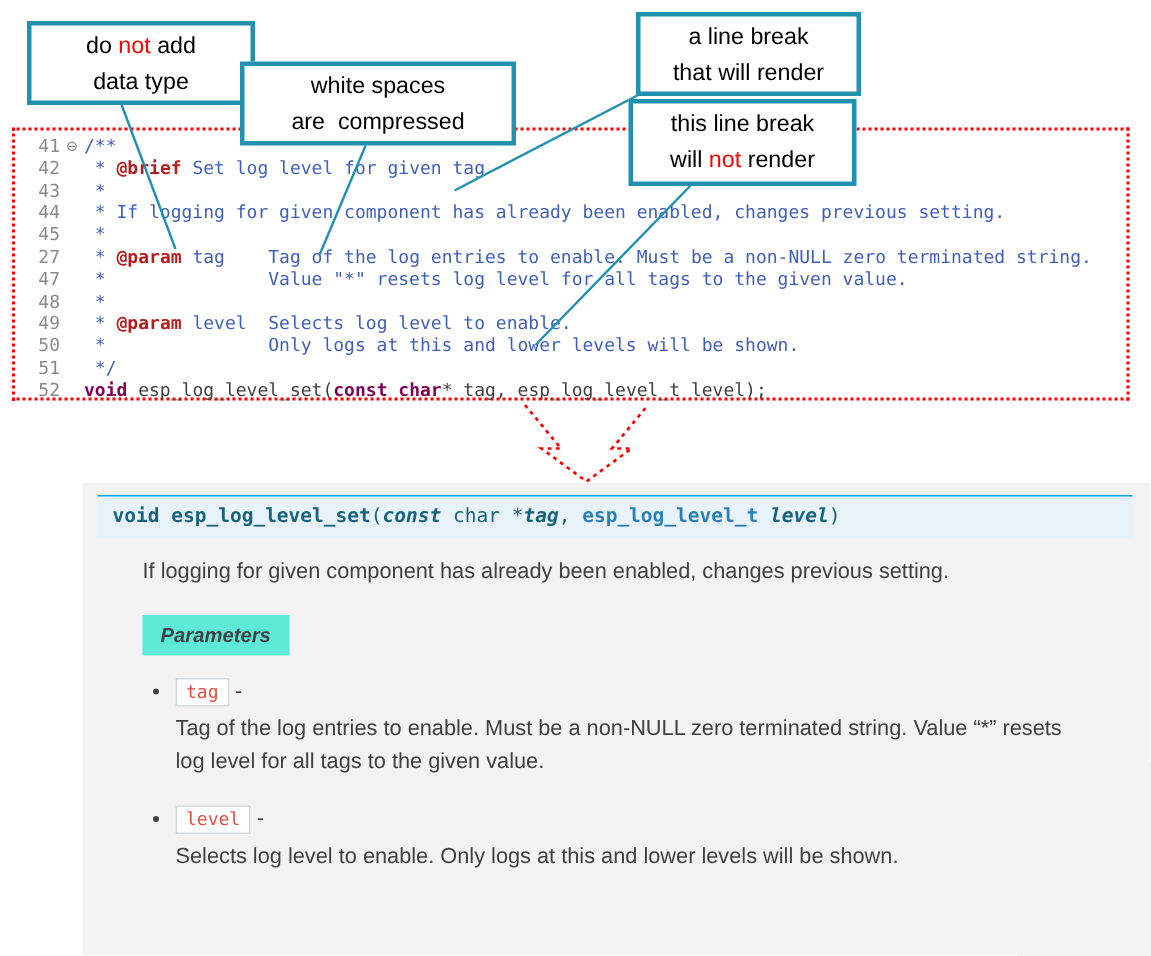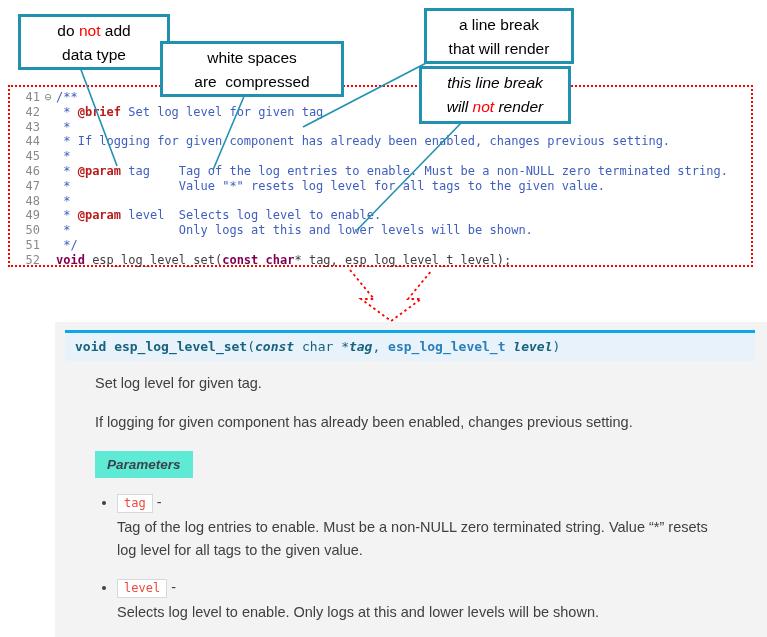--- a/index.html
+++ b/index.html
@@ -16,21 +16,21 @@
   .callout {
     position:absolute; z-index:4; background:#ffffff;
     border:3px solid #2191b0; text-align:center;
     font-size:15.5px; color:#000; padding-top:2px;
   }
   .c-line { line-height:24px; white-space:pre-wrap; }
   .c-red { color:#ff0000; }
   #callout-0 { left:18px;  top:14px; width:152px; height:56px; }
   #callout-1 { left:160px; top:41px; width:184px; height:56px; }
   #callout-2 { left:424px; top:8px;  width:150px; height:56px; }
-  #callout-3 { left:419px; top:66px; width:152px; height:58px;font-style:italic; }
+  #callout-3 { left:419px; top:66px; width:152px; height:58px; }
 
   
   .red-box {
     position:absolute; left:8px; top:85px; width:745px; height:182px;
     border:2px dotted #ff0000; z-index:1;
   }
 
   
   .code {
     position:absolute; left:14px; top:90px; z-index:2;
@@ -44,21 +44,21 @@
   .tok-tag { color:#b91c1c; font-weight:bold; }
   .tok-kw  { color:#7f0055; font-weight:bold; }
   .tok-pln { color:#404040; }
 
   
   .doc-panel {
     position:absolute; left:55px; top:322px; width:712px; height:315px;
     background:#f3f3f3; color:#404040; z-index:2;
   }
   .sig {
-    margin:8px 12px 0 10px; background:#e7f2fa; border-top:3px solid #0ea5e9;
+    margin:8px 12px 0 10px; background:#e7f2fa; border-top:1px solid #0ea5e9;
     padding:6px 10px 7px; font-family:"DejaVu Sans Mono", monospace;
     font-size:13px; color:#17627e; white-space:pre;
   }
   .sig-kw   { font-weight:bold; }
   .sig-kwi  { font-weight:bold; font-style:italic; }
   .sig-name { font-weight:bold; }
   .sig-type { }
   .sig-typelink { color:#2980b9; font-weight:bold; }
   .sig-pname { font-weight:bold; font-style:italic; }
 
@@ -110,33 +110,32 @@
     </div>
 
   <div class="red-box"></div>
 
   <div class="code">
       <div class="code-row"><span class="ln">41</span><span class="fold">⊖</span><span class="ct"><span class="tok-cmt">/**</span></span></div>
       <div class="code-row"><span class="ln">42</span><span class="fold"></span><span class="ct"><span class="tok-cmt"> * </span><span class="tok-tag">@brief</span><span class="tok-cmt"> Set log level for given tag</span></span></div>
       <div class="code-row"><span class="ln">43</span><span class="fold"></span><span class="ct"><span class="tok-cmt"> *</span></span></div>
       <div class="code-row"><span class="ln">44</span><span class="fold"></span><span class="ct"><span class="tok-cmt"> * If logging for given component has already been enabled, changes previous setting.</span></span></div>
       <div class="code-row"><span class="ln">45</span><span class="fold"></span><span class="ct"><span class="tok-cmt"> *</span></span></div>
-      <div class="code-row"><span class="ln">46</span><span class="fold"></span><span class="ct"><span class="tok-cmt"> * </span><span class="tok-tag">@param</span><span class="tok-cmt"> tag    Tag of the log entries to enable. Must be a non-NULL zero terminated string.</span></span></div>
+      <div class="code-row"><span class="ln">27</span><span class="fold"></span><span class="ct"><span class="tok-cmt"> * </span><span class="tok-tag">@param</span><span class="tok-cmt"> tag    Tag of the log entries to enable. Must be a non-NULL zero terminated string.</span></span></div>
       <div class="code-row"><span class="ln">47</span><span class="fold"></span><span class="ct"><span class="tok-cmt"> *               Value "*" resets log level for all tags to the given value.</span></span></div>
       <div class="code-row"><span class="ln">48</span><span class="fold"></span><span class="ct"><span class="tok-cmt"> *</span></span></div>
       <div class="code-row"><span class="ln">49</span><span class="fold"></span><span class="ct"><span class="tok-cmt"> * </span><span class="tok-tag">@param</span><span class="tok-cmt"> level  Selects log level to enable.</span></span></div>
       <div class="code-row"><span class="ln">50</span><span class="fold"></span><span class="ct"><span class="tok-cmt"> *               Only logs at this and lower levels will be shown.</span></span></div>
       <div class="code-row"><span class="ln">51</span><span class="fold"></span><span class="ct"><span class="tok-cmt"> */</span></span></div>
       <div class="code-row"><span class="ln">52</span><span class="fold"></span><span class="ct"><span class="tok-kw">void</span><span class="tok-pln"> esp_log_level_set(</span><span class="tok-kw">const</span><span class="tok-pln"> </span><span class="tok-kw">char</span><span class="tok-pln">* tag, esp_log_level_t level);</span></span></div>
     </div>
 
   <div class="doc-panel">
     <div class="sig"><span class="sig-kw">void </span><span class="sig-name">esp_log_level_set</span><span class="sig-pln">(</span><span class="sig-kwi">const</span><span class="sig-type"> char *</span><span class="sig-pname">tag</span><span class="sig-pln">, </span><span class="sig-typelink">esp_log_level_t</span><span class="sig-pln"> </span><span class="sig-pname">level</span><span class="sig-pln">)</span></div>
     <div class="doc-body">
-      <p class="doc-p">Set log level for given tag.</p>
       <p class="doc-p">If logging for given component has already been enabled, changes previous setting.</p>
       <div class="params-label">Parameters</div>
       <ul class="param-list">
           <li class="param-item">
             <div class="param-head"><code class="literal">tag</code><span class="dash"> -</span></div>
             <div class="param-desc">Tag of the log entries to enable. Must be a non-NULL zero terminated string. Value “*” resets log level for all tags to the given value.</div>
           </li>
           <li class="param-item">
             <div class="param-head"><code class="literal">level</code><span class="dash"> -</span></div>
             <div class="param-desc">Selects log level to enable. Only logs at this and lower levels will be shown.</div>

